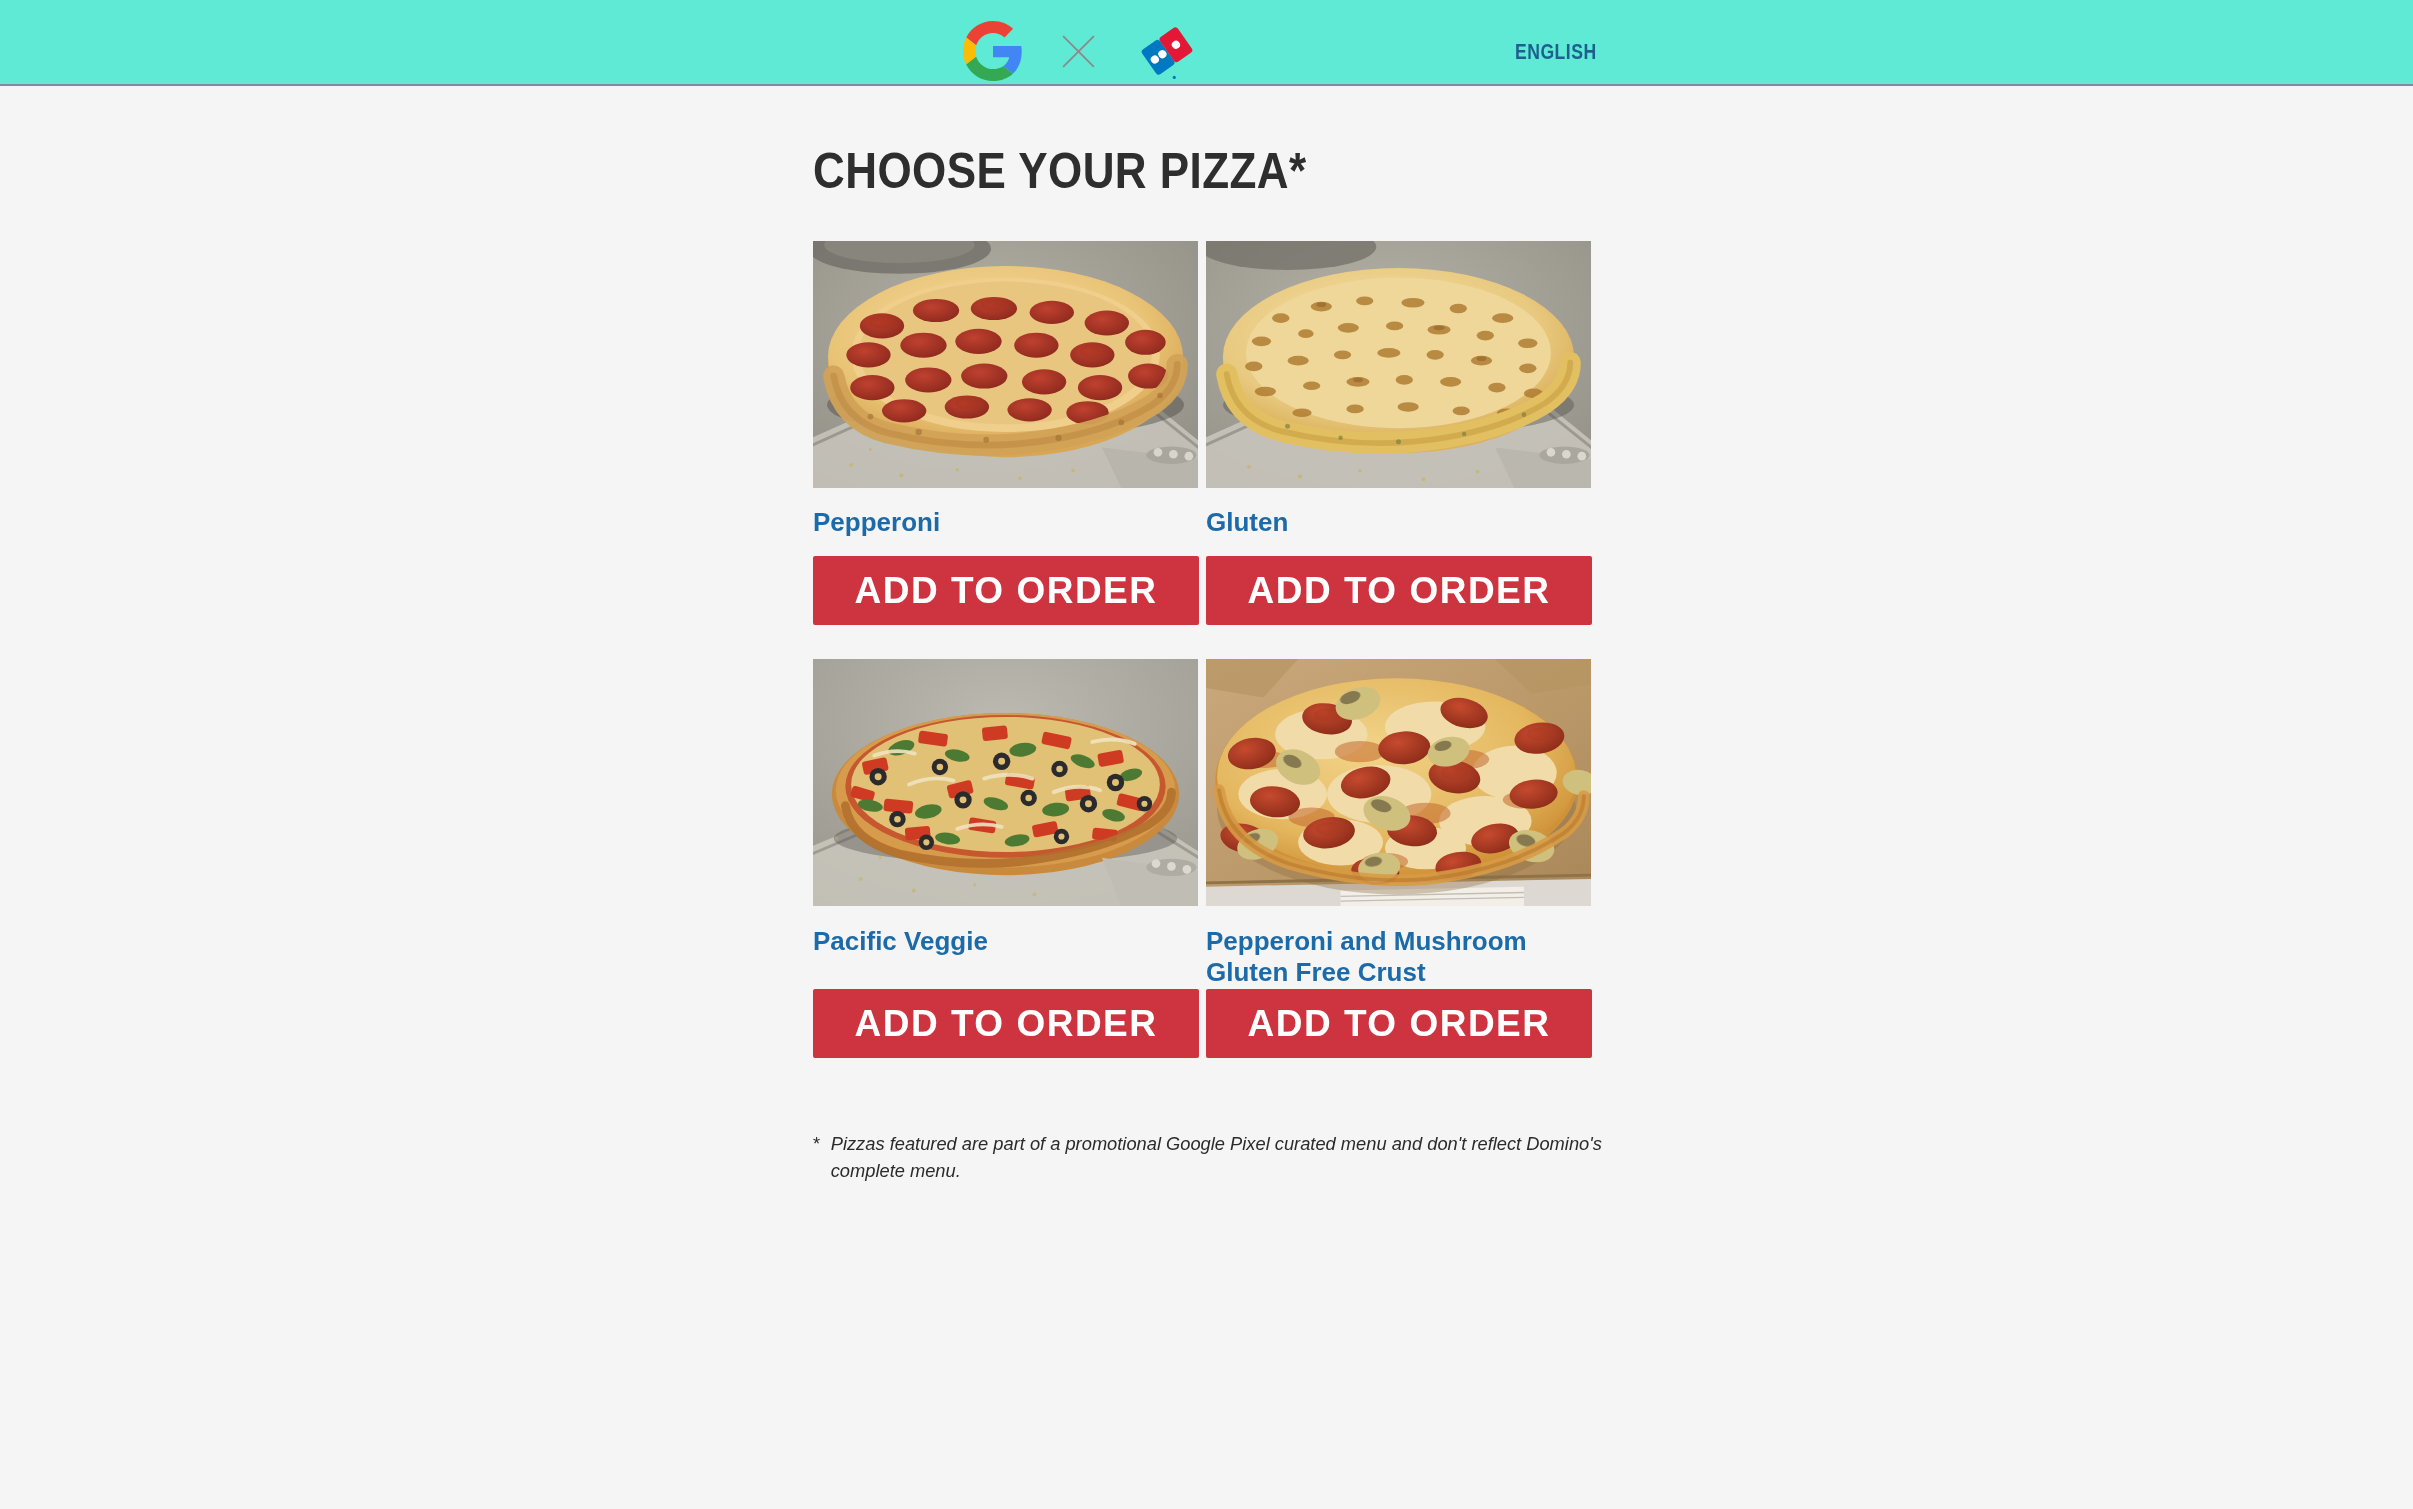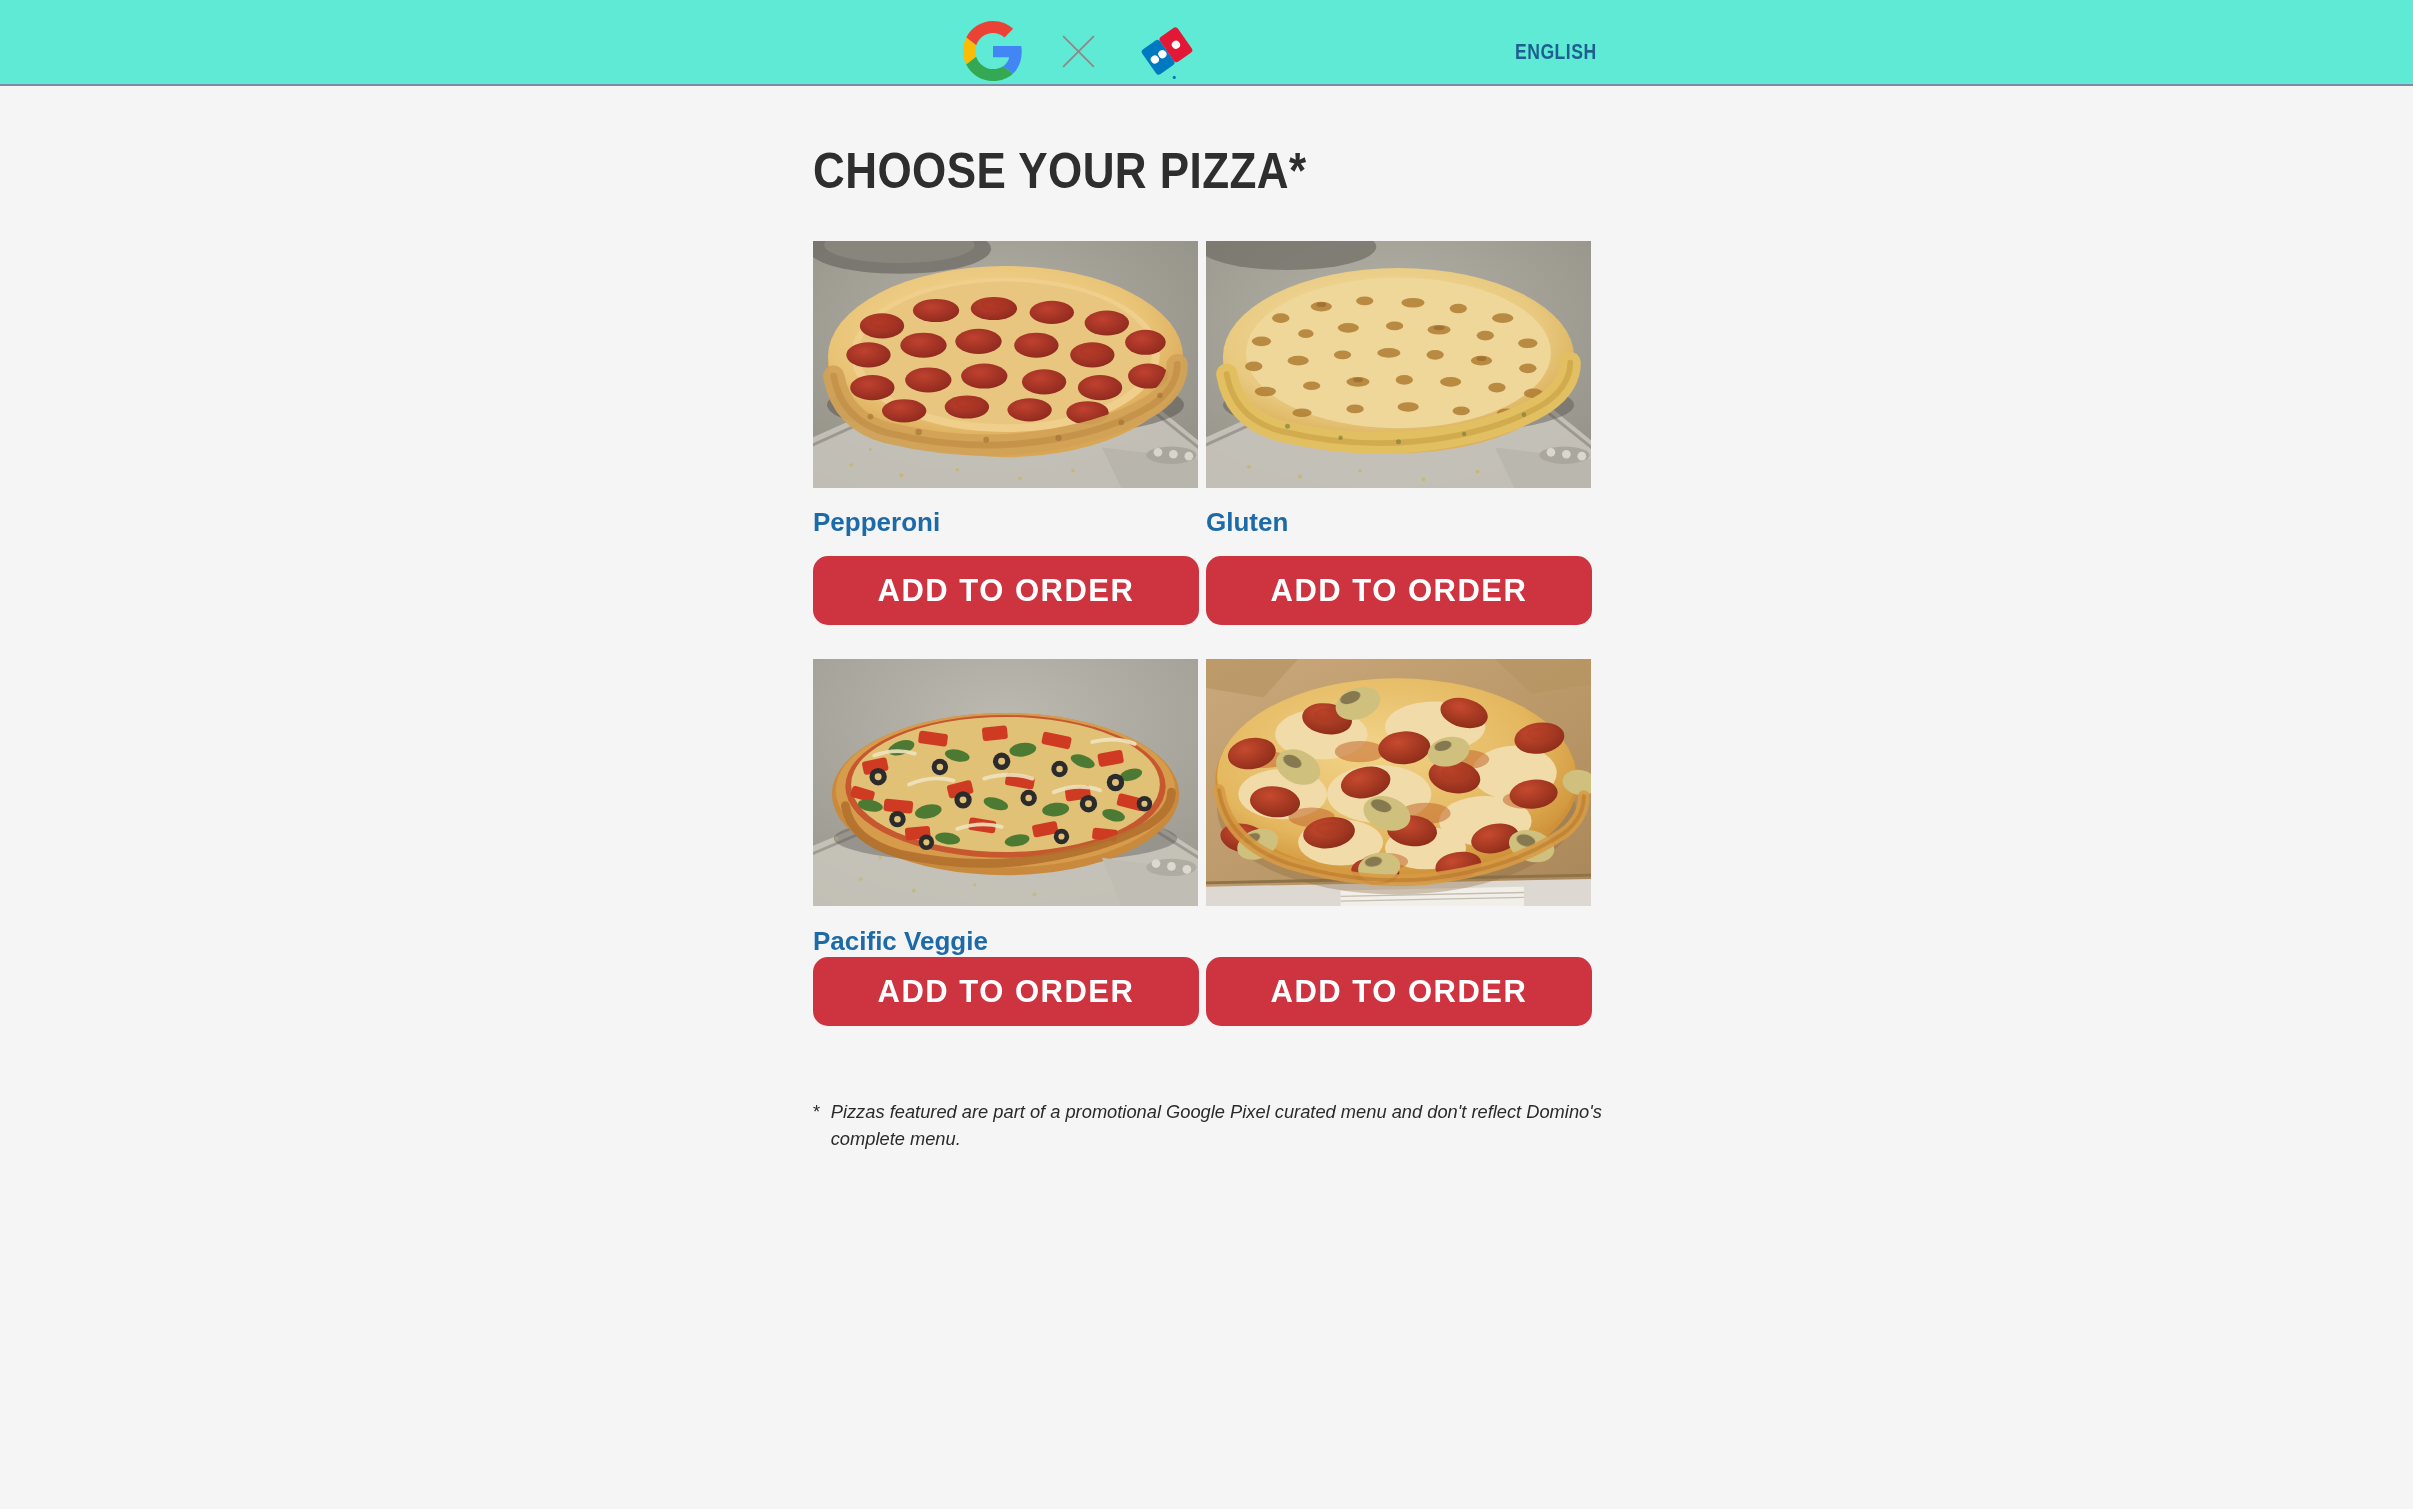--- a/index.html
+++ b/index.html
@@ -112,24 +112,24 @@
 
   .btn-slot { flex: 1 1 auto; }
 
   .add-btn {
     display: block;
     width: 386px;
     height: 69px;
     background: #ce3340;
     color: #ffffff;
     border: none;
-    border-radius: 15px;
+    border-radius: 2px;
     font-family: "Liberation Sans Narrow", "Liberation Sans", sans-serif;
     font-weight: 700;
-    font-size: 31px;
+    font-size: 37px;
     letter-spacing: 1.5px;
     cursor: pointer;
     text-align: center;
     line-height: 69px;
     padding: 0;
   }
   .row1 .add-btn { margin-top: 17.4px; }
   .row2 .add-btn { margin-top: auto; }
 
   
@@ -580,20 +580,21 @@
                 <ellipse cx="182" cy="152" rx="11" ry="6" transform="rotate(18 182 152)"></ellipse>
                 <ellipse cx="48" cy="186" rx="9" ry="5" transform="rotate(-22 48 186)"></ellipse>
                 <ellipse cx="332" cy="188" rx="10" ry="6" transform="rotate(16 332 188)"></ellipse>
                 <ellipse cx="174" cy="210" rx="9" ry="5" transform="rotate(-10 174 210)"></ellipse>
               </g>
             </g>
             <path d="M14 136 Q22 190 86 212 Q160 234 230 228 Q316 218 372 180 Q392 164 392 142" fill="none" stroke="#d79b46" stroke-width="12" stroke-linecap="round" opacity=".9"></path>
             <path d="M14 136 Q22 190 86 212 Q160 234 230 228 Q316 218 372 180 Q392 164 392 142" fill="none" stroke="#a9661f" stroke-width="4" stroke-linecap="round" opacity=".4"></path>
           </svg>
         </div>
+        <div class="pizza-name">Pepperoni and Mushroom Gluten Free Crust</div>
         <div class="btn-slot"></div>
         <button class="add-btn">ADD TO ORDER</button>
       </div>
 
     </div>
 
     <div class="footnote">
       <span class="footnote-star">*</span>
       <span class="footnote-text">Pizzas featured are part of a promotional Google Pixel curated menu and don't reflect Domino's complete menu.</span>
     </div>

